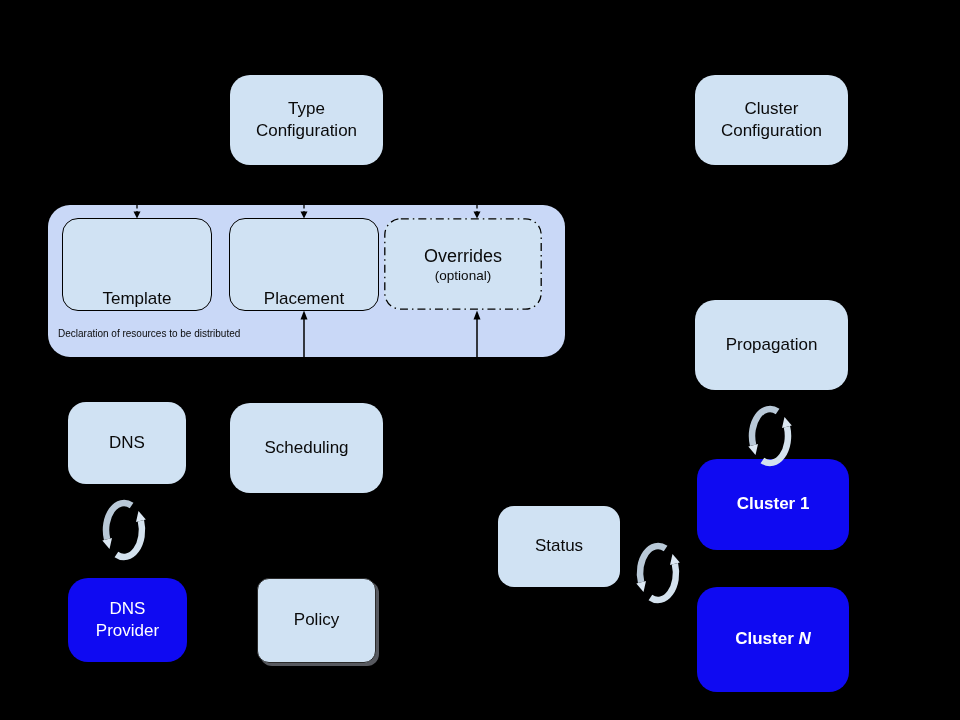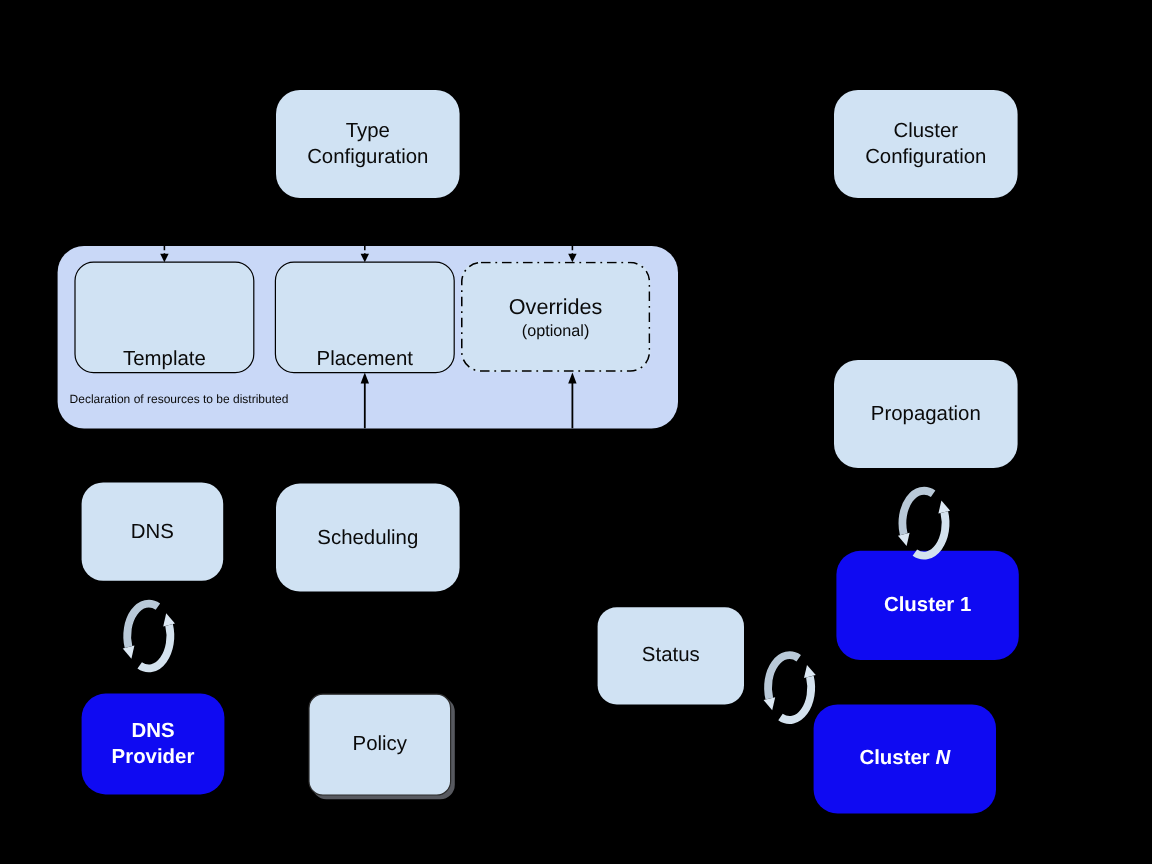--- a/index.html
+++ b/index.html
@@ -9,21 +9,21 @@
     font-family:"Liberation Sans", sans-serif;
     color:#0a0a0a;
   }
   .box{
     position:absolute;display:flex;align-items:center;justify-content:center;
     text-align:center;box-sizing:border-box;
   }
   .light{background:var(--light-box,#d0e2f3);border-radius:20px;}
   .blue{background:var(--blue-box,#0f0af2);border-radius:20px;color:var(--text-light,#fff);font-weight:bold;}
   .lbl{font-size:17px;line-height:1.3;padding:0 14px;}
-  .lbl.small-pad{padding:0 10px;font-weight:bold;}
+  .lbl.small-pad{padding:0 10px;}
   .group{
     position:absolute;left:48px;top:205px;width:517px;height:152px;
     background:var(--container,#c9d8f7);border-radius:22px;
   }
   .inner{
     position:absolute;display:flex;align-items:flex-end;justify-content:center;
     background:var(--light-box,#d0e2f3);border-radius:16px;box-sizing:border-box;
     text-align:center;
   }
   .solid-border{border:1.5px solid #000;}
@@ -116,21 +116,21 @@
   </div>
 
   <div class="box light" style="left:695px;top:300px;width:153px;height:90px">
     <span class="lbl">Propagation</span>
   </div>
 
   <div class="box blue" style="left:697px;top:459px;width:152px;height:91px">
     <span class="lbl">Cluster 1</span>
   </div>
 
-  <div class="box blue" style="left:678px;top:587px;width:152px;height:91px">
+  <div class="box blue" style="left:697px;top:587px;width:152px;height:105px">
     <span class="lbl"><span>Cluster </span><span class="italic">N</span></span>
   </div>
 
   <svg class="sync" style="left:97px;top:493px" width="54" height="74" viewBox="0 0 54 74">
     <path d="M 34.6 12.5 A 18 27 0 0 0 10.1 46.2" stroke="#b9c9d8" stroke-width="6.5" fill="none"></path>
     <polygon points="12.5,55.9 5.3,47.4 15.0,45.0" fill="#dce8f3"></polygon>
     <path d="M 19.4 61.5 A 18 27 0 0 0 43.9 27.8" stroke="#d4e2ee" stroke-width="6.5" fill="none"></path>
     <polygon points="41.5,18.1 48.8,26.6 39.0,29.0" fill="#dce8f3"></polygon>
   </svg>
 

